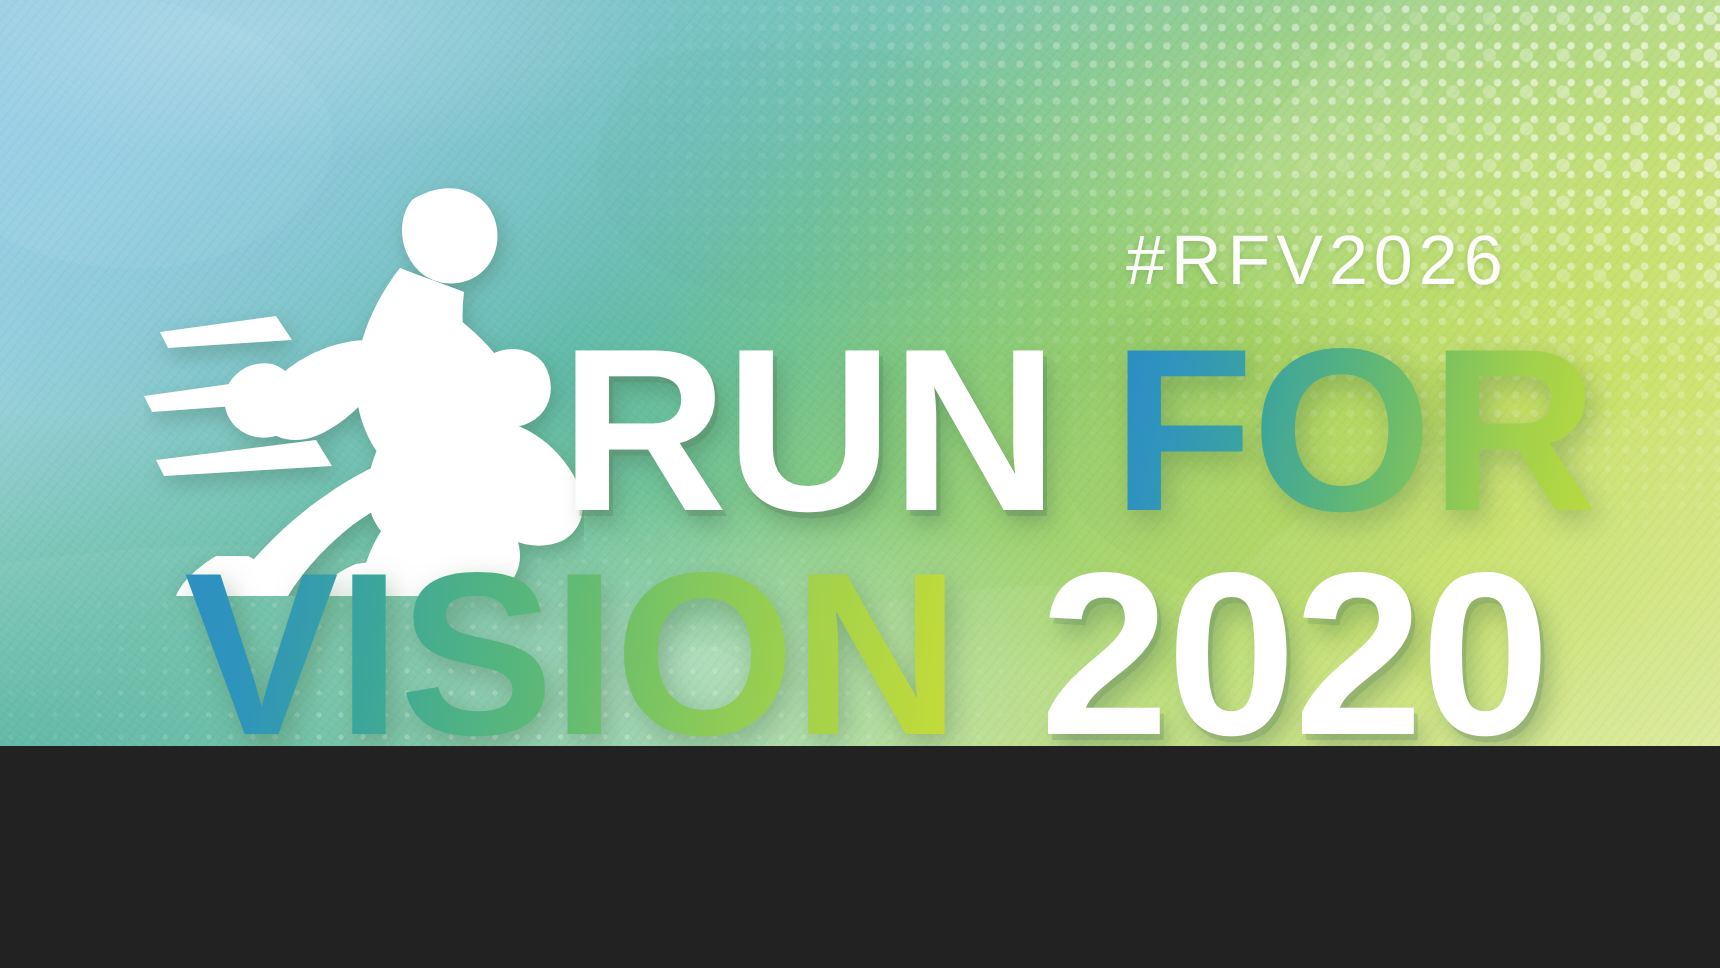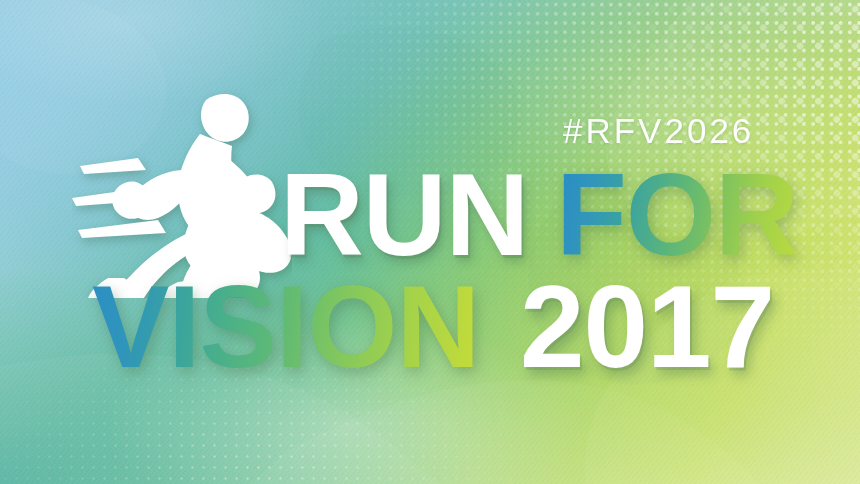--- a/index.html
+++ b/index.html
@@ -3,21 +3,21 @@
 <meta charset="utf-8">
 <style>
   html, body {
     margin: 0;
     padding: 0;
     background: #222;
   }
   #banner {
     position: relative;
     width: 860px;
-    height: 484px;
+    height: 373px;
     overflow: hidden;
     font-family: "Liberation Sans", sans-serif;
     background: #7fc17a;
     user-select: none;
   }
 
   
   .bg-layer {
     position: absolute;
     inset: 0;
@@ -308,15 +308,15 @@
   </div>
 
   <div class="wordmark" id="hashtag">#RFV2026</div>
 
   <div class="wordmark headline" id="for-word">FOR</div>
 
   <div class="wordmark headline" id="run-word">RUN</div>
 
   <div class="wordmark headline" id="vision-word">VISION</div>
 
-  <div class="wordmark headline" id="year-word">2017</div>
+  <div class="wordmark headline" id="year-word">2020</div>
 
 </div>
 
 </body></html>

